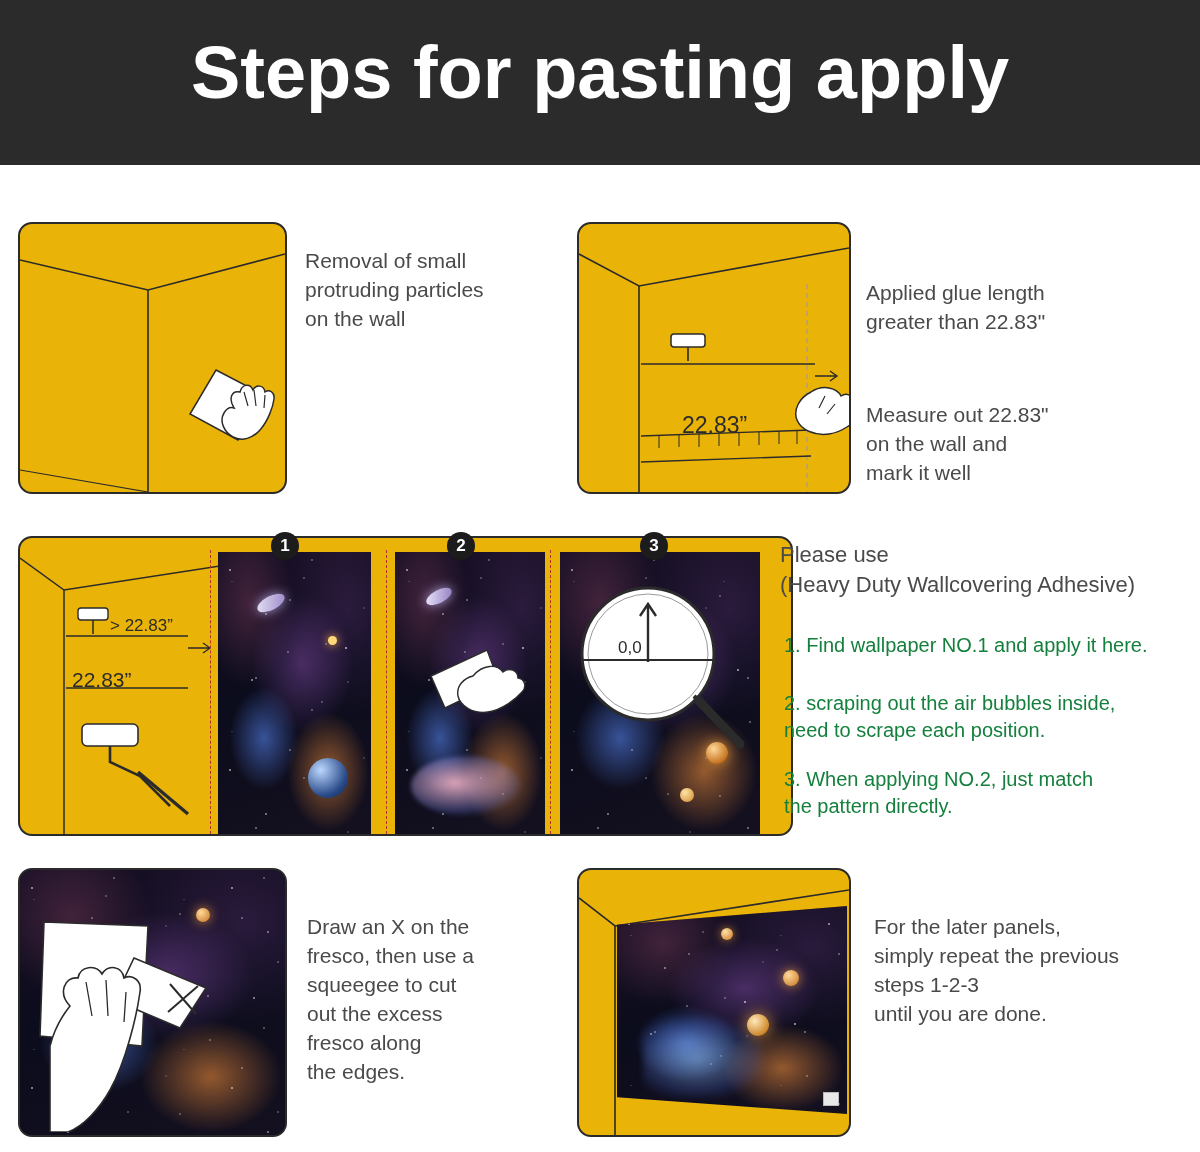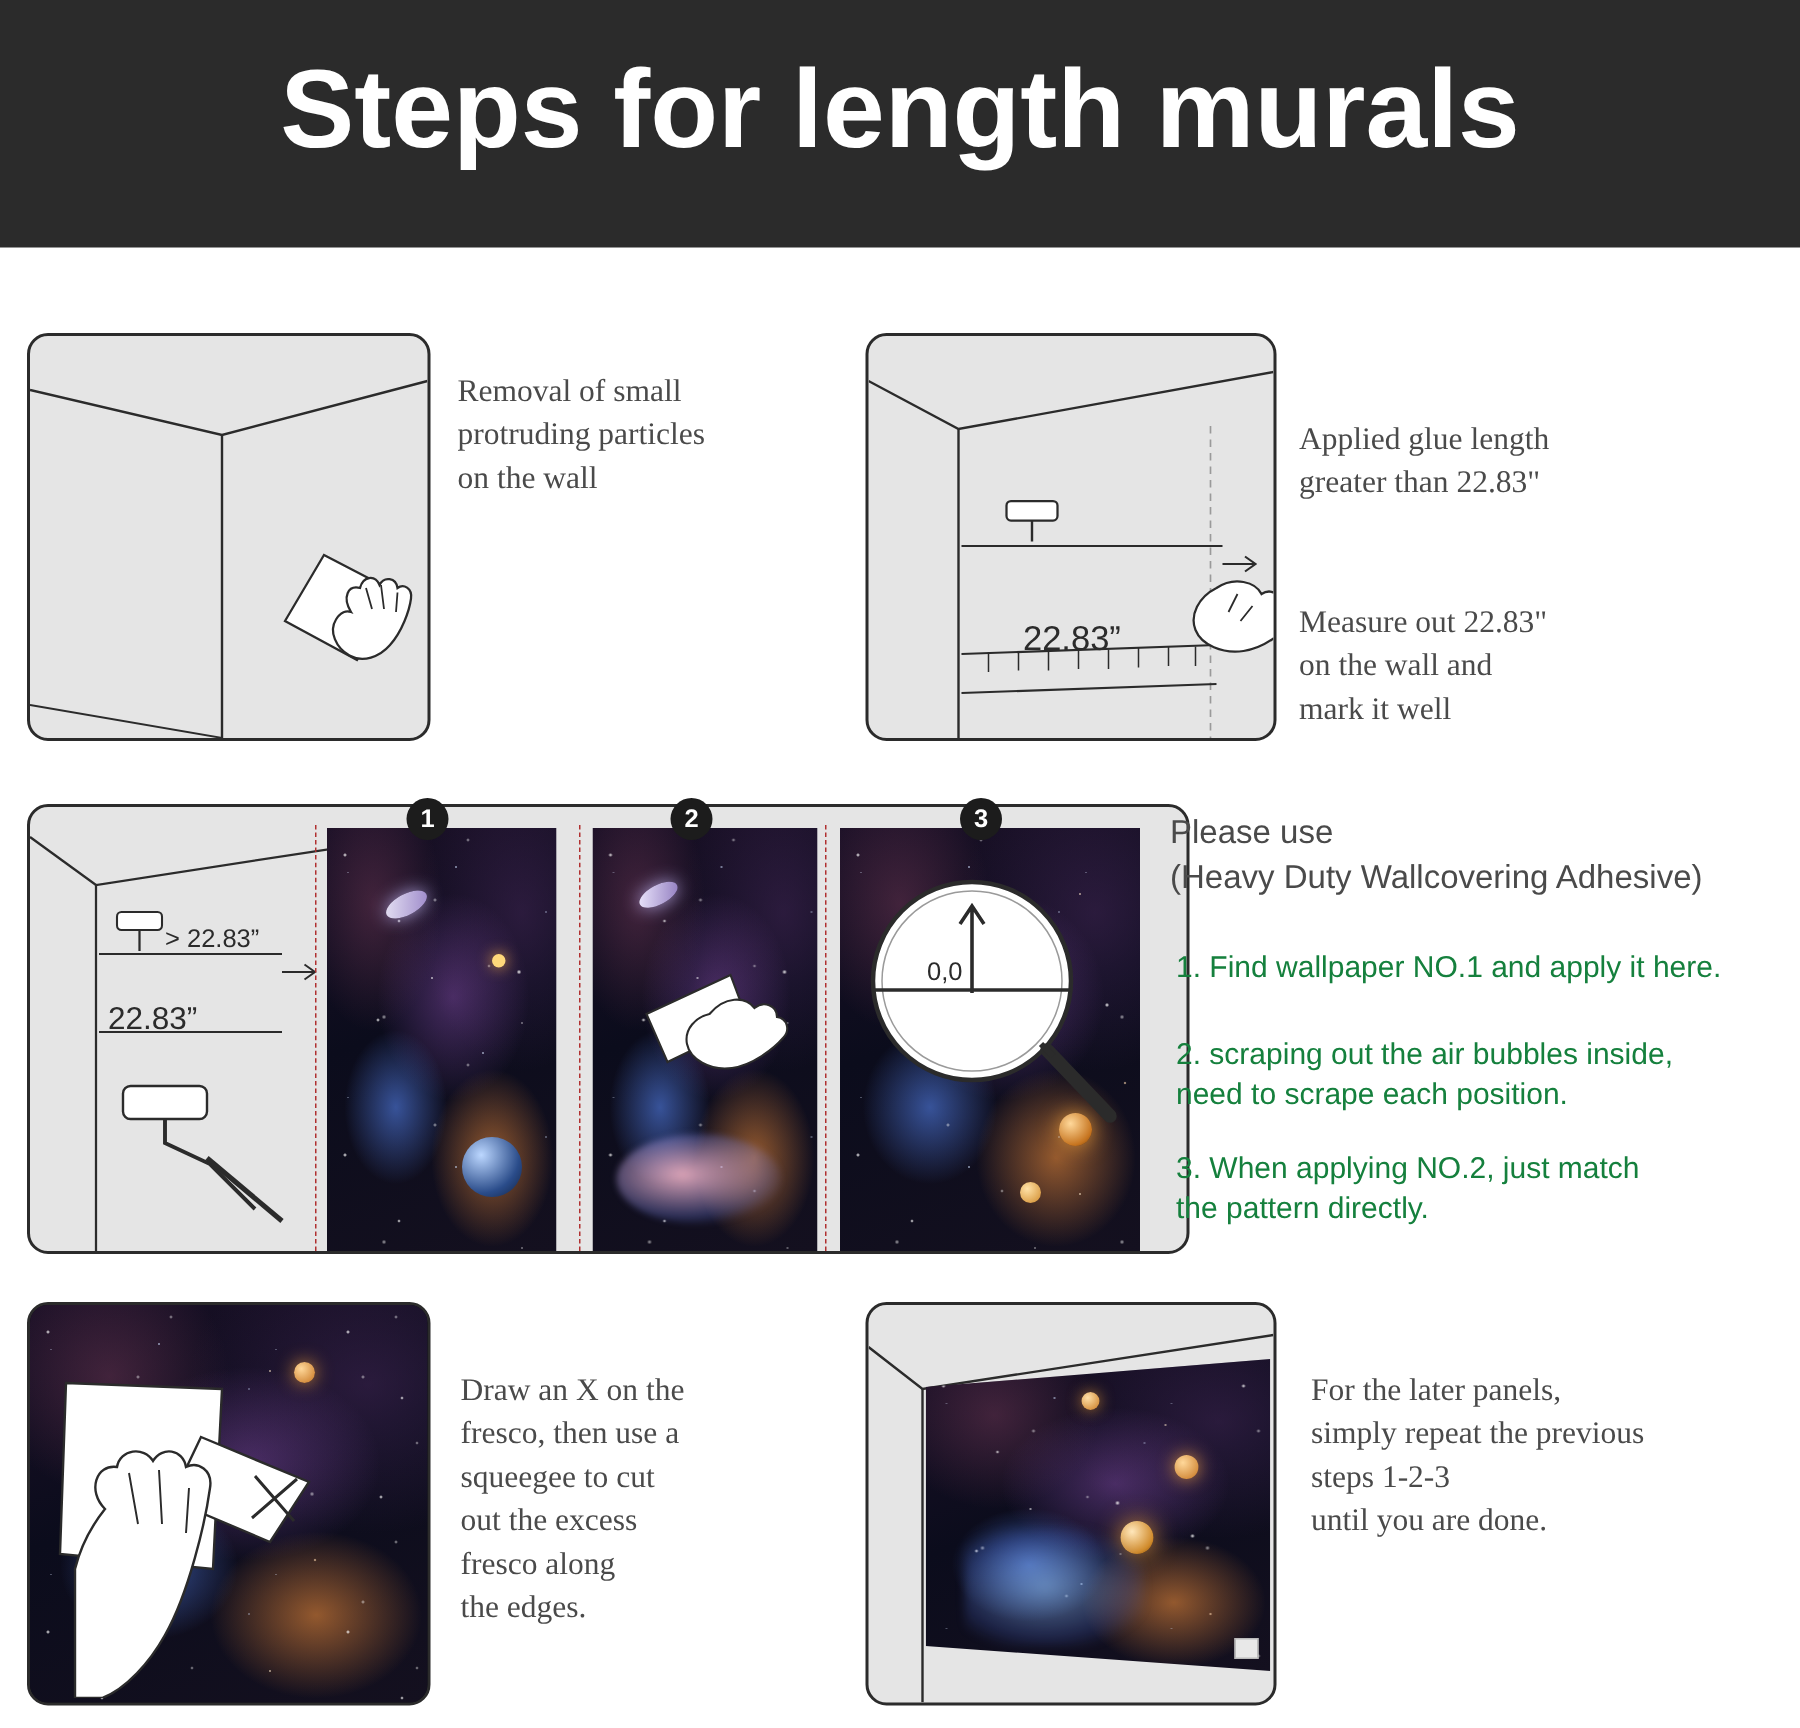--- a/index.html
+++ b/index.html
@@ -33,33 +33,32 @@
     font-weight: bold;
     letter-spacing: 0px;
     font-family: "Liberation Sans", sans-serif;
   }
 
   
   .panel {
     position: absolute;
     border: 2px solid #2b2b2b;
     border-radius: 14px;
-    background: #e5e5e5;
+    background: #eab308;
     overflow: hidden;
   }
   .panel.dark {
     background: #0a0a14;
   }
   .caption {
     position: absolute;
     font-size: 21px;
     line-height: 29px;
     color: #4a4a4a;
     white-space: pre-line;
-    font-family: Liberation Serif, serif;
   }
 
   
   .wall-svg { display:block; width:100%; height:100%; }
 
   
   .space {
     position: absolute;
     inset: 0;
     background:
@@ -135,21 +134,21 @@
     font-size: 20px;
     line-height: 27px;
     color: #15803d;
     white-space: pre-line;
   }
 </style>
 </head>
 <body>
 
 <div class="header">
-  <div class="header-title">Steps for length murals</div>
+  <div class="header-title">Steps for pasting apply</div>
 </div>
 
 <div class="panel" style="left:18px; top:222px; width:265px; height:268px;">
   <svg class="wall-svg" viewBox="0 0 265 268">
     <path d="M0 36 L128 66 L265 30" fill="none" stroke="#2b2b2b" stroke-width="1.6"></path>
     <path d="M128 66 L128 268" fill="none" stroke="#2b2b2b" stroke-width="1.6"></path>
     <path d="M0 246 L128 268" fill="none" stroke="#2b2b2b" stroke-width="1.2"></path>
 
     <path d="M196 146 L246 172 L218 216 L170 190 Z" fill="#ffffff" stroke="#2b2b2b" stroke-width="1.5"></path>
 

